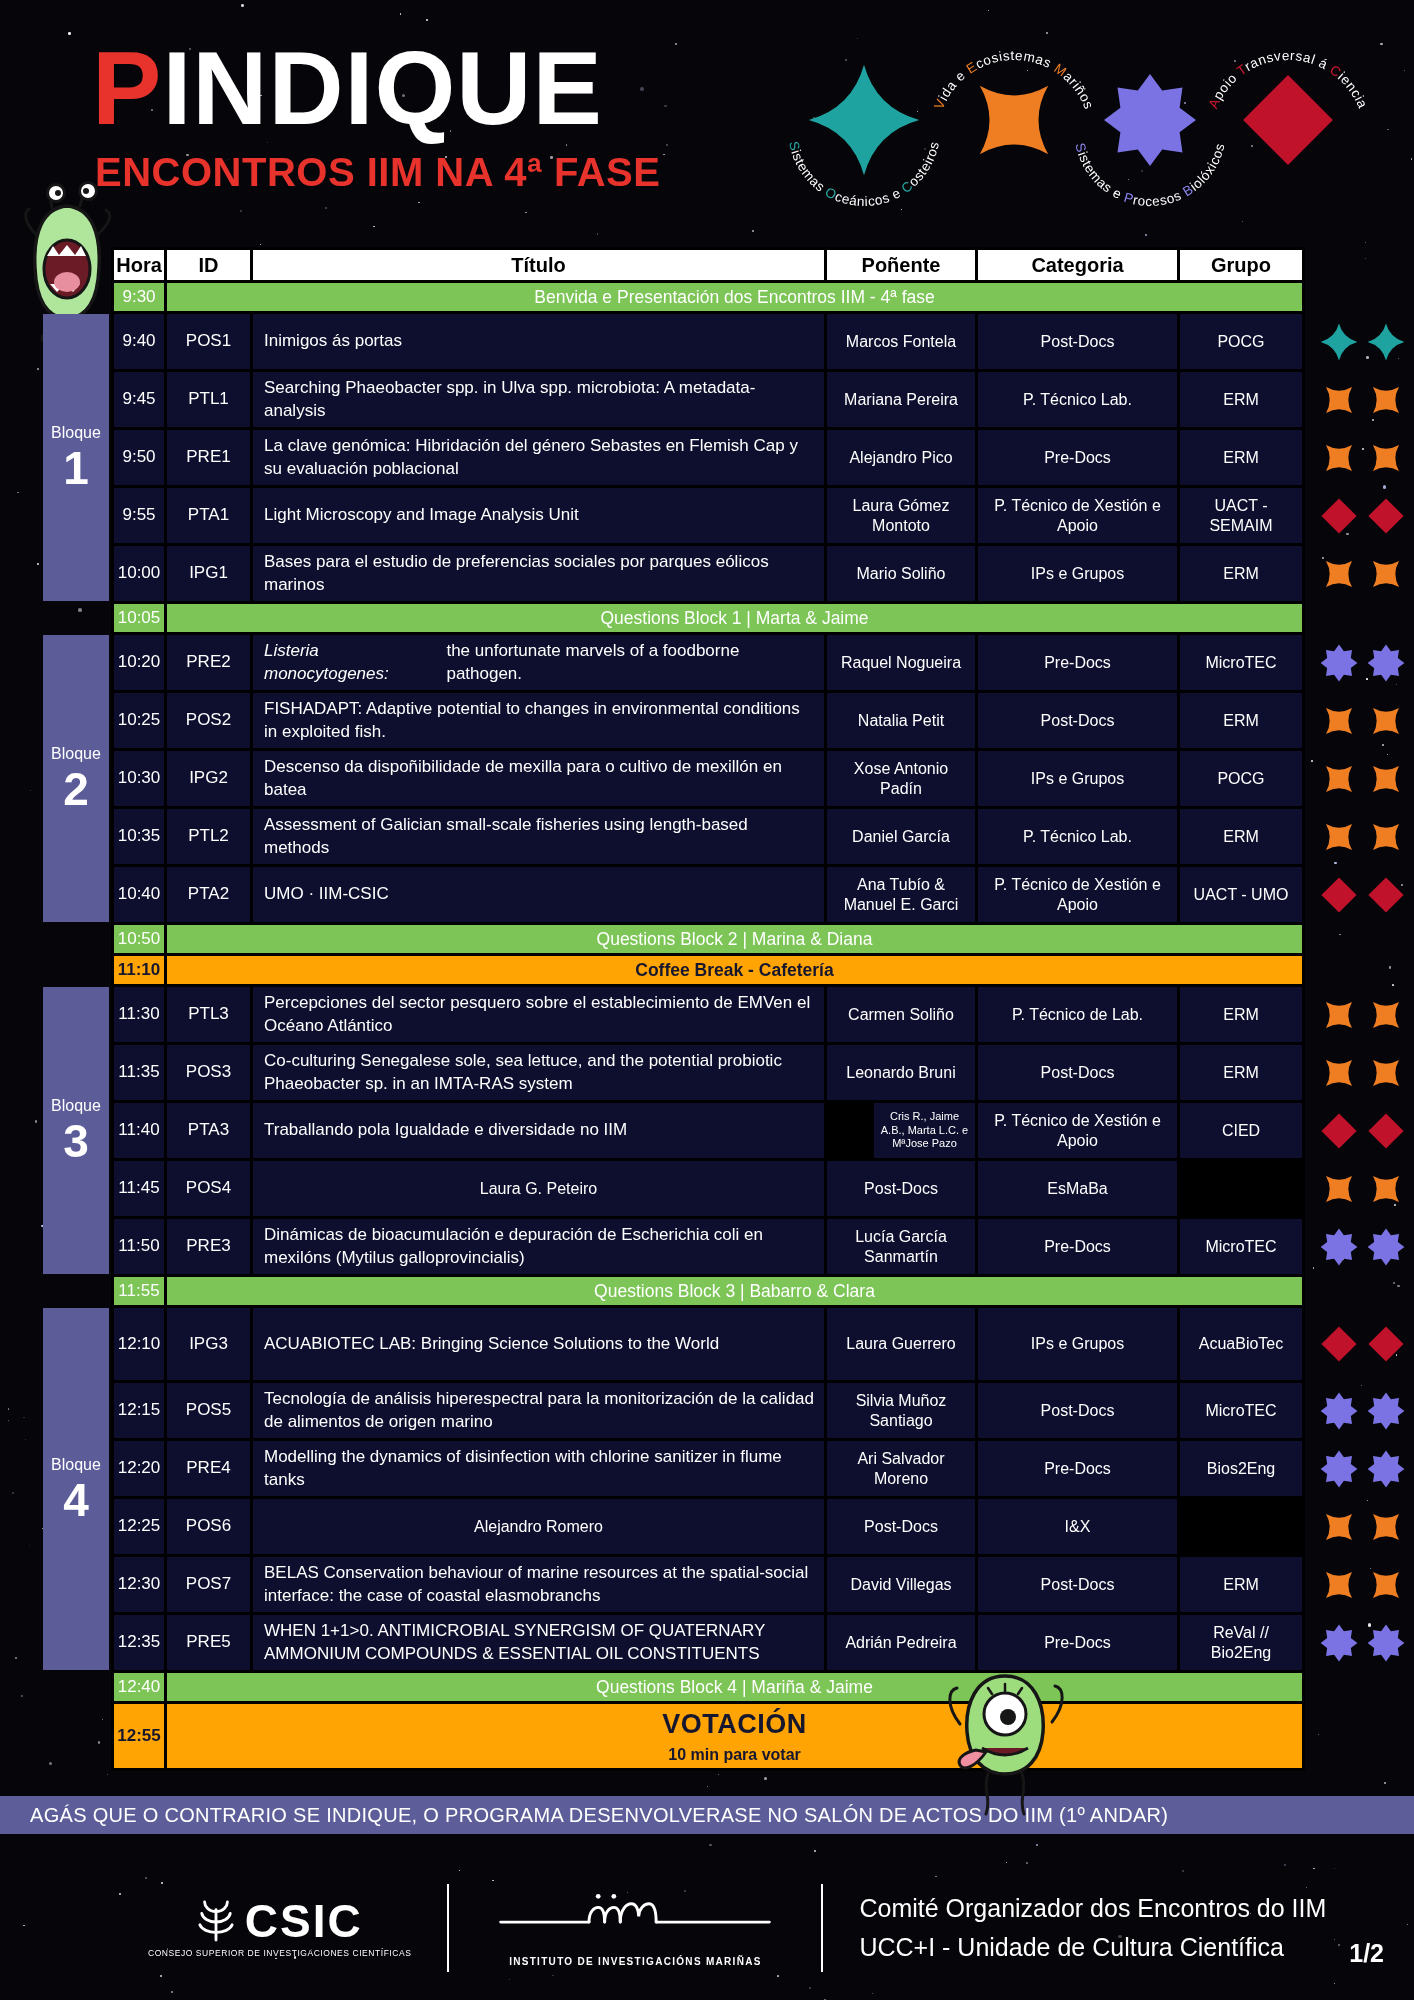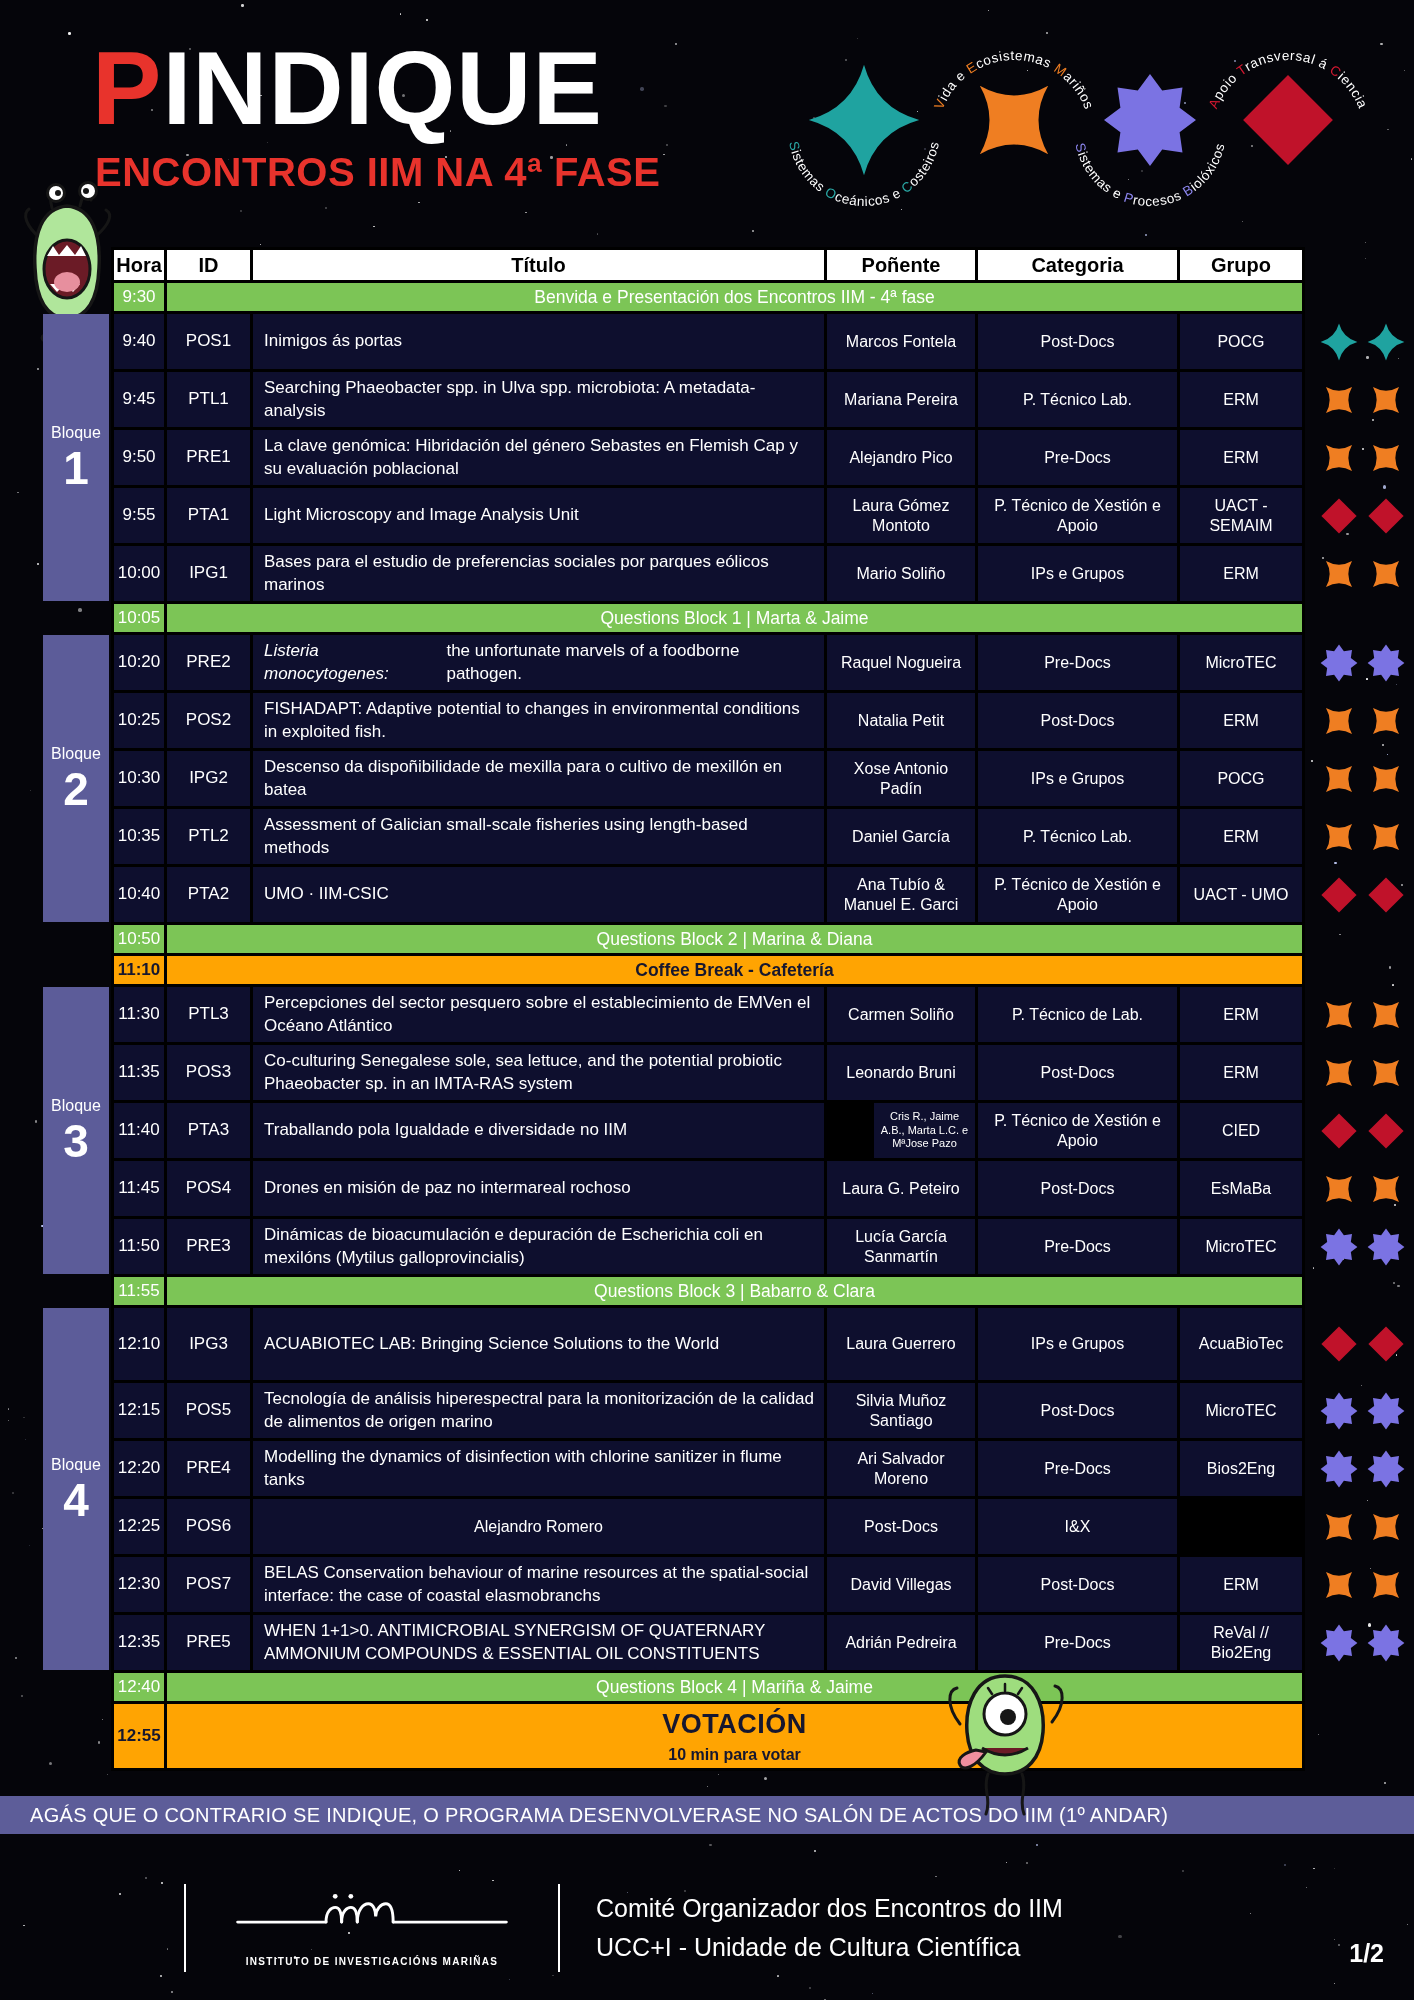--- a/index.html
+++ b/index.html
@@ -913,21 +913,20 @@
               <path d="M0,-44 L44,0 L0,44 L-44,0 Z" transform="rotate(0)" fill="#c0122a"></path>
             </svg>
             <svg width="40" height="40" viewBox="-50 -50 100 100">
               <path d="M0,-44 L44,0 L0,44 L-44,0 Z" transform="rotate(0)" fill="#c0122a"></path>
             </svg>
           </div>
         </div>
         <div class="row sess">
           <div class="cell c-time">11:45</div>
           <div class="cell c-id">POS4</div>
-          <div class="cell c-title">Drones en misión de paz no intermareal rochoso</div>
           <div class="cell c-speaker">Laura G. Peteiro</div>
           <div class="cell c-cat">Post-Docs</div>
           <div class="cell c-group">EsMaBa</div>
           <div class="sess-icons">
             <svg width="40" height="40" viewBox="-50 -50 100 100">
               <path d="M0,-46 Q10,-10 46,0 Q10,10 0,46 Q-10,10 -46,0 Q-10,-10 0,-46 Z" transform="rotate(45)" fill="#ef7e22"></path>
             </svg>
             <svg width="40" height="40" viewBox="-50 -50 100 100">
               <path d="M0,-46 Q10,-10 46,0 Q10,10 0,46 Q-10,10 -46,0 Q-10,-10 0,-46 Z" transform="rotate(45)" fill="#ef7e22"></path>
             </svg>
@@ -1087,20 +1086,37 @@
         <path d="M69,31 L69,24"></path>
         <path d="M82,34 L86,28"></path>
     </g>
     <path d="M46,88 Q69,102 92,88" fill="#6b1b26" stroke="#161616" stroke-width="3"></path>
     <path d="M50,92 C40,106 28,112 24,105 C20,98 30,92 40,90 Z" fill="#ef8f9f" stroke="#161616" stroke-width="3"></path>
   </svg>
 
   <div class="notice">AGÁS QUE O CONTRARIO SE INDIQUE, O PROGRAMA DESENVOLVERASE NO SALÓN DE ACTOS DO IIM (1º ANDAR)</div>
 
   <div class="footer">
+    <div class="csic">
+      <div class="csic-top">
+        <svg width="38" height="44" viewBox="0 0 40 44">
+          <g stroke="#fff" stroke-width="3" fill="none" stroke-linecap="round">
+            <path d="M20,42 V10"></path>
+            <path d="M20,12 C12,12 8,6 8,2"></path>
+              <path d="M20,12 C28,12 32,6 32,2"></path>
+            <path d="M20,23 C12,23 6,19 5,14"></path>
+              <path d="M20,23 C28,23 34,19 35,14"></path>
+            <path d="M20,34 C12,34 5,31 3,26"></path>
+              <path d="M20,34 C28,34 35,31 37,26"></path>
+          </g>
+        </svg>
+        <span class="csic-name">CSIC</span>
+      </div>
+      <span class="csic-sub">CONSEJO SUPERIOR DE INVESTIGACIONES CIENTÍFICAS</span>
+    </div>
     <div class="vdiv"></div>
     <div class="iim">
       <svg width="300" height="46" viewBox="0 0 300 50">
         <g stroke="#fff" stroke-width="3.2" fill="none" stroke-linecap="round">
           <path d="M4,36 H100"></path>
           <path d="M100,36 C100,24 106,20 110,20 C116,20 117,28 117,36"></path>
           <path d="M117,36 C117,24 123,20 127,20 C133,20 134,28 134,36"></path>
           <path d="M134,36 C134,22 141,16 146,16 C152,16 154,24 154,30 C154,22 160,16 165,16 C171,16 173,24 173,36"></path>
           <path d="M173,36 H296"></path>
         </g>

